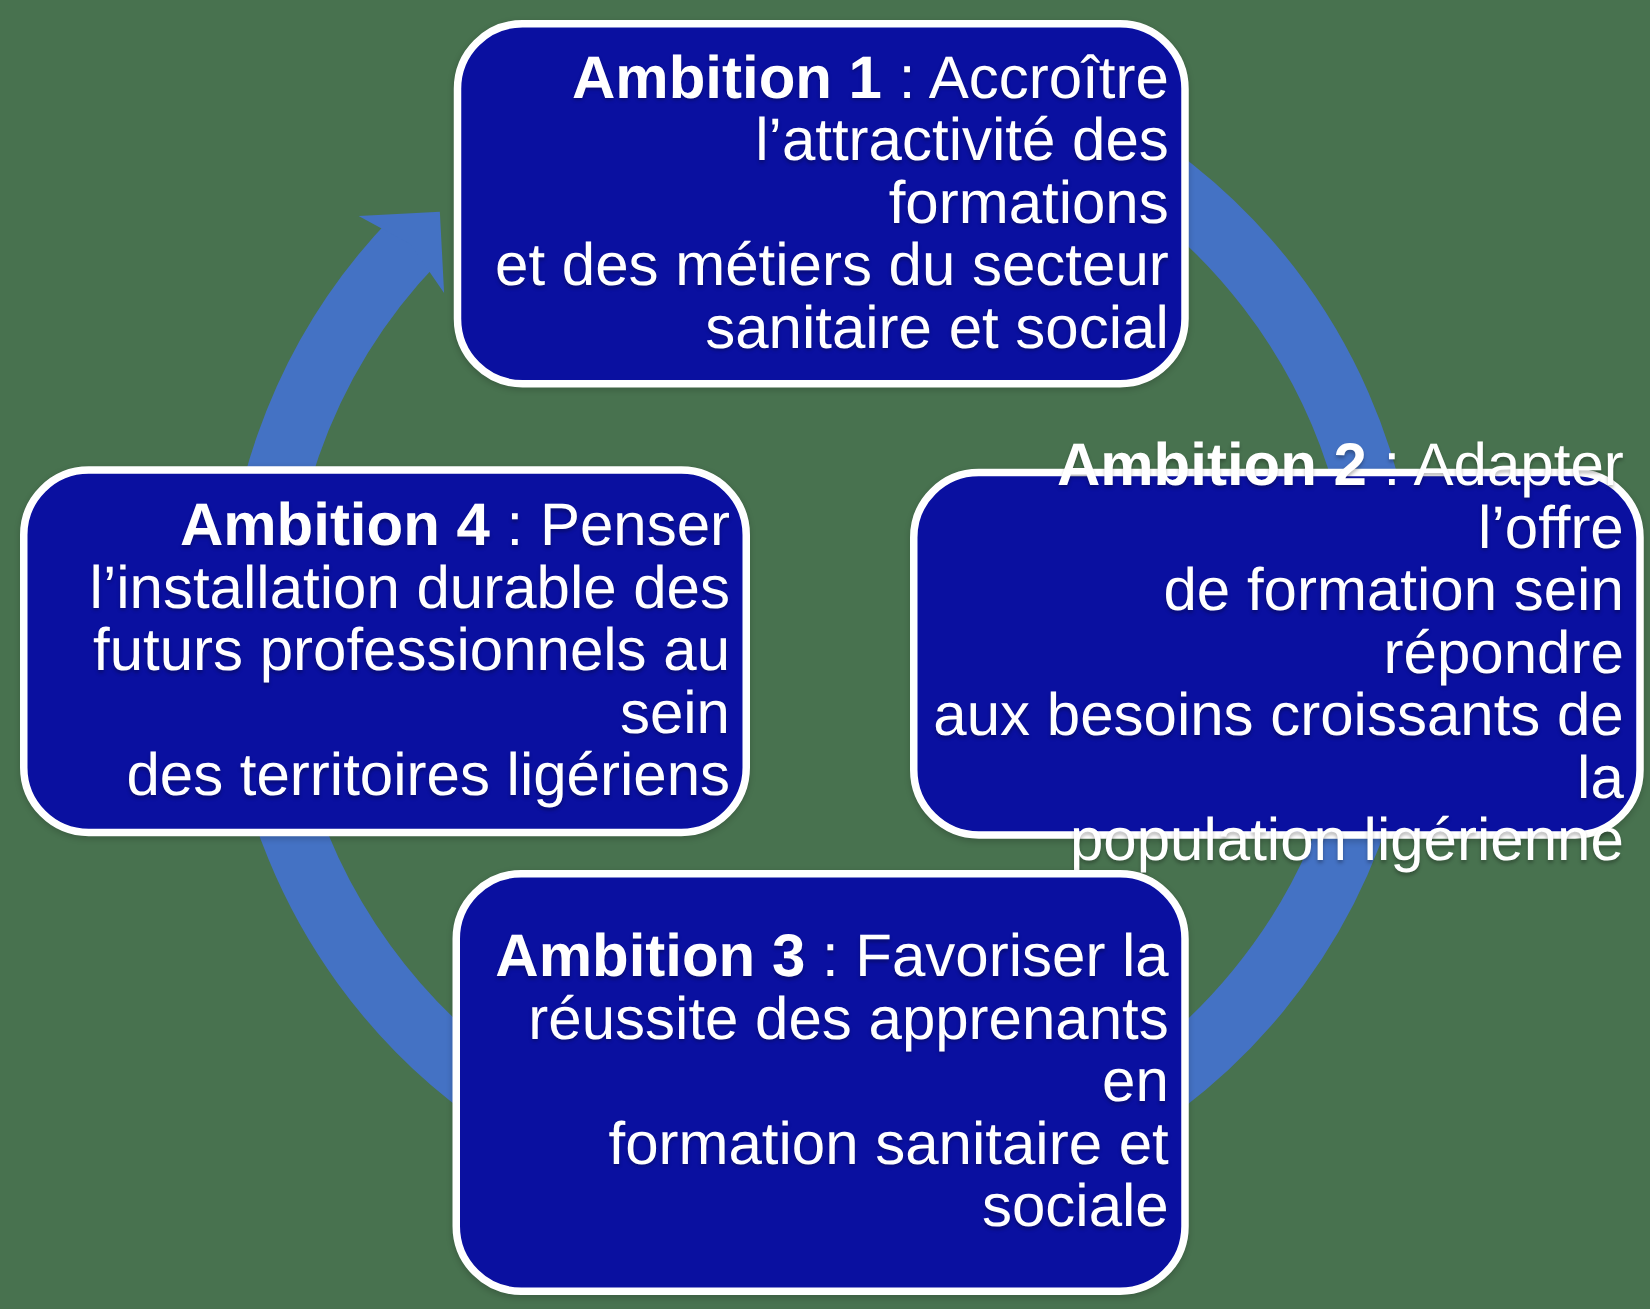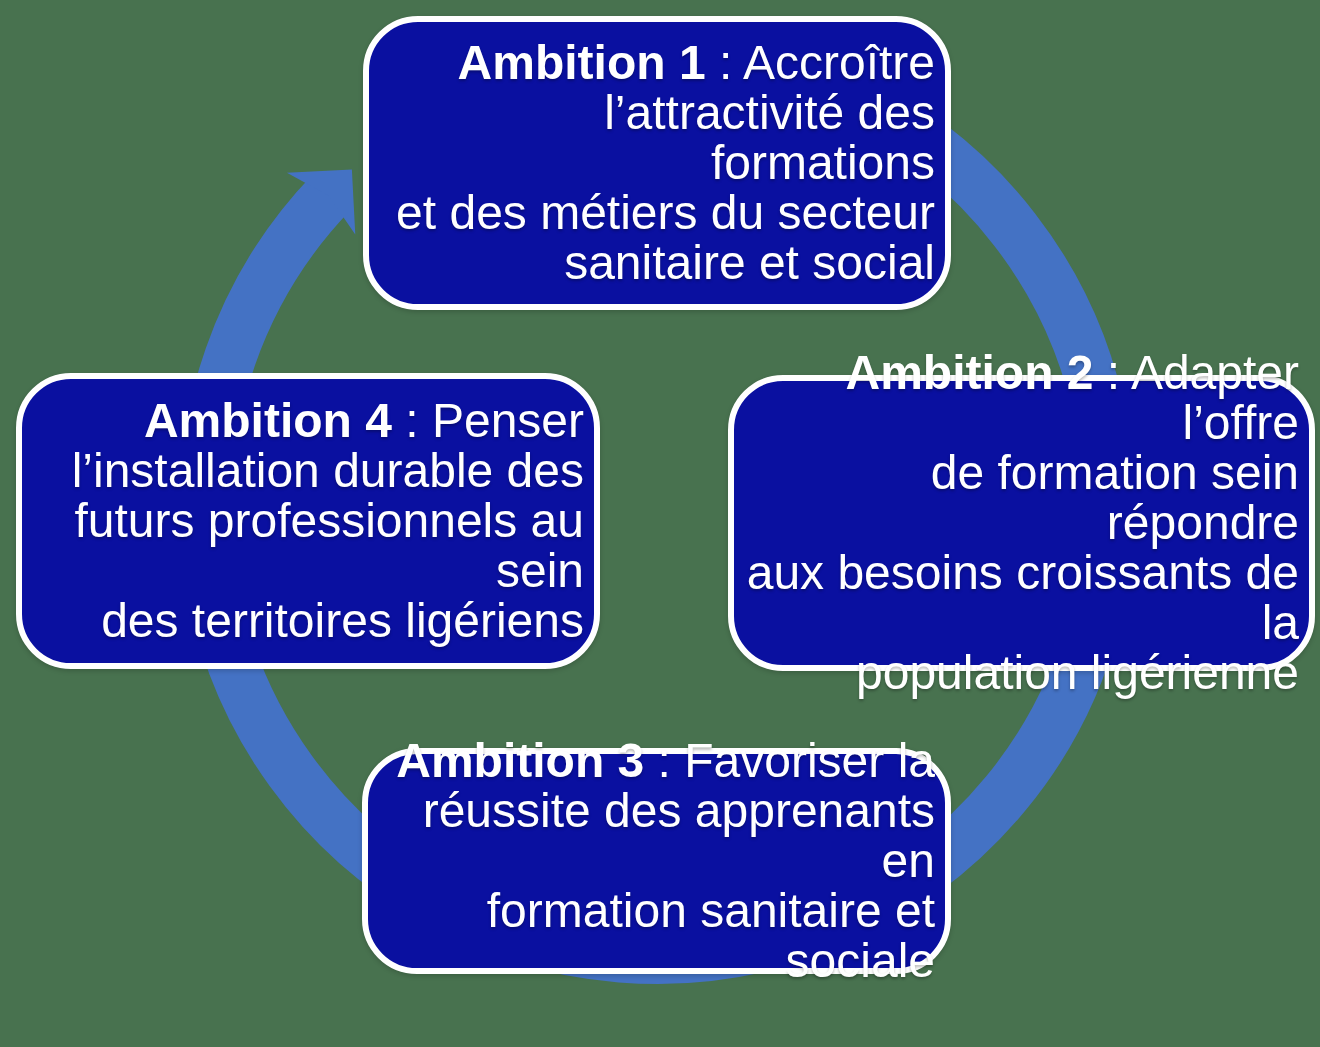--- a/index.html
+++ b/index.html
@@ -45,21 +45,21 @@
   }
   .box-text {
     width: 100%;
     padding: 0 10px;
     white-space: pre-line;
     text-shadow: 0 2px 3px rgba(0,0,0,0.28);
   }
   .box-text .bold { font-weight: 700; }
   .box-1 { left: 363px; top: 16px;  width: 588px; height: 294px; }
   .box-2 { left: 728px; top: 375px; width: 587px; height: 296px; }
-  .box-3 { left: 362px; top: 748px; width: 589px; height: 226px; }
+  .box-3 { left: 362px; top: 696px; width: 589px; height: 340px; }
   .box-4 { left: 16px;  top: 373px; width: 584px; height: 296px; }
 </style>
 </head>
 <body>
 
 <div class="stage">
 
   <svg class="ring-svg" viewBox="0 0 1320 1047" aria-hidden="true">
     <path class="ring-stroke" d="M 657 54 A 452 452 0 1 1 331.9 192"></path>
     <g transform="translate(321.1 203.6) rotate(-48)">

